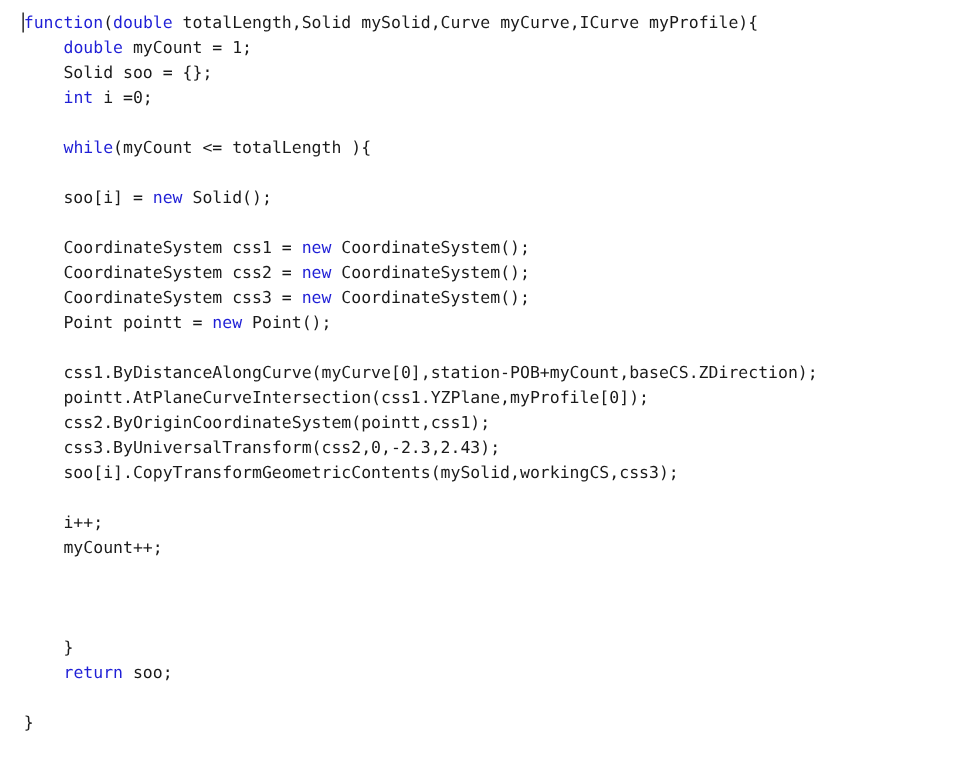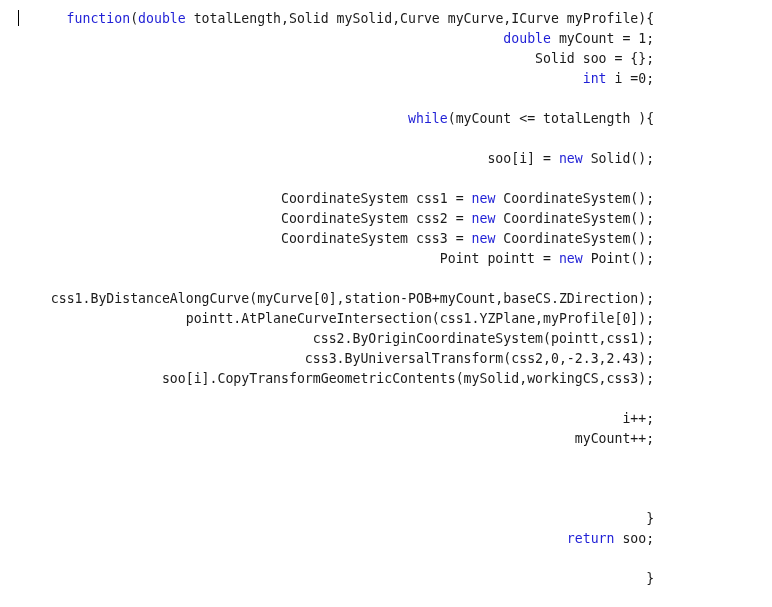--- a/index.html
+++ b/index.html
@@ -27,21 +27,20 @@
     top: 9px;
     margin: 0;
     padding: 0;
     font-family: "DejaVu Sans Mono", "Liberation Mono", monospace;
     font-size: 13.2px;
     line-height: 20px;
     color: #1a1a1a;
     white-space: pre;
     tab-size: 4;
     letter-spacing: 0px;
-    text-align: right;
   }
   .line {
     height: 20px;
     white-space: pre;
   }
   .kw {
     color: #1f1fd6;
   }
   .id {
     color: #1a1a1a;

